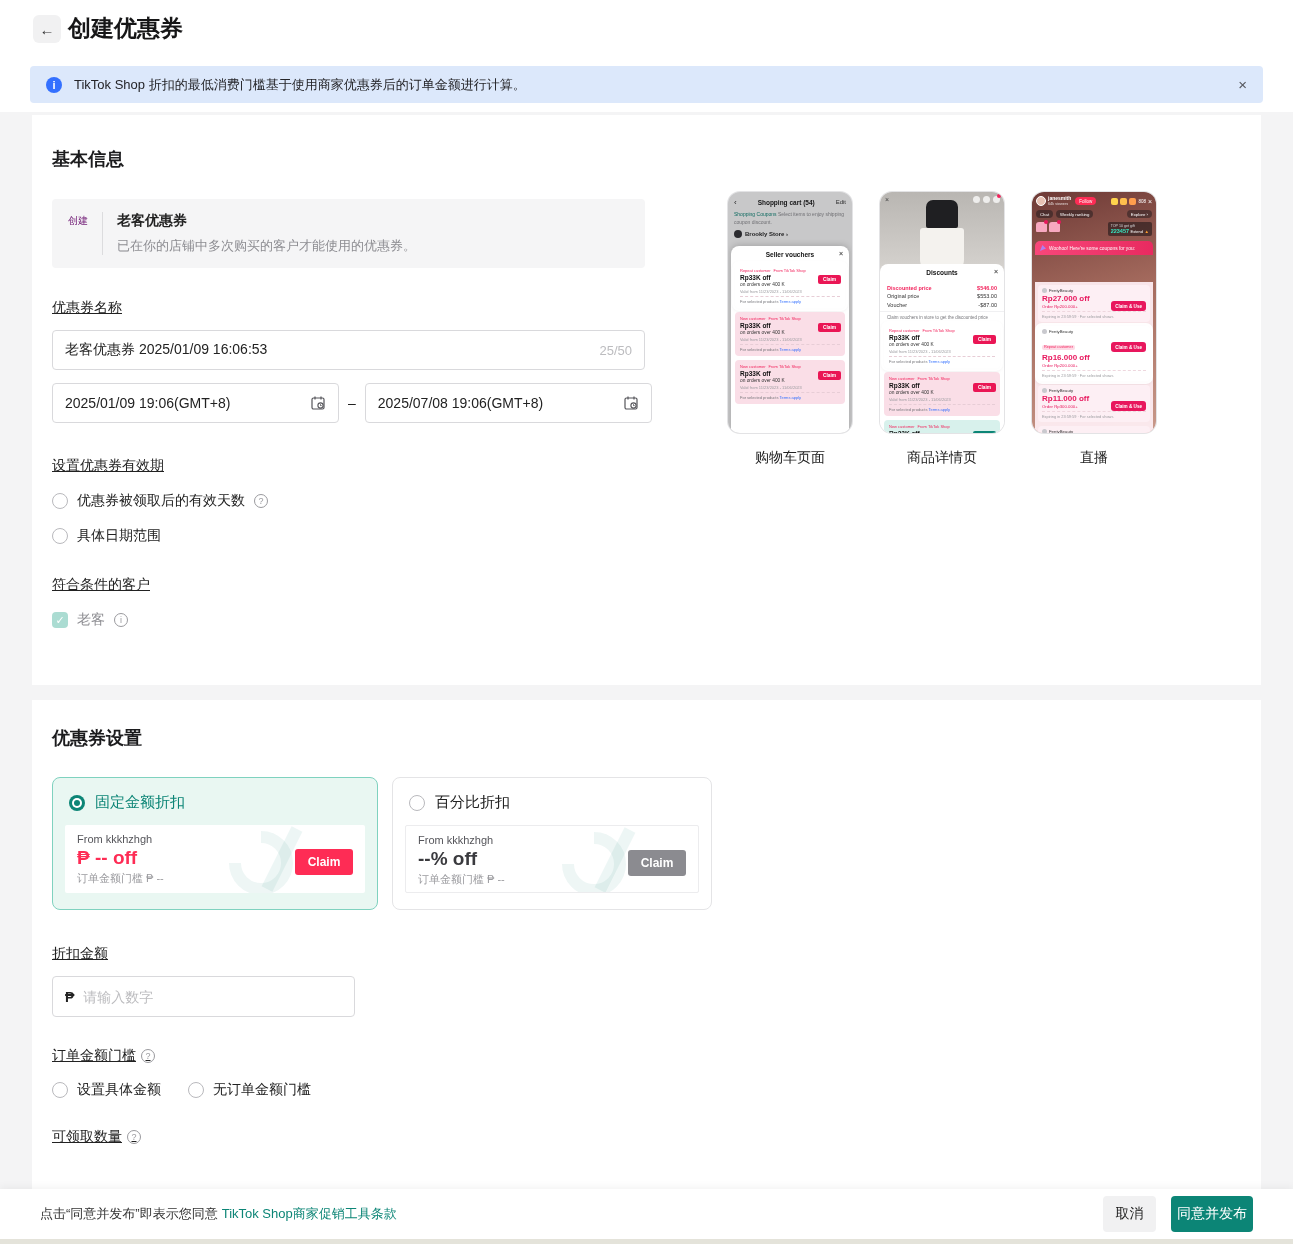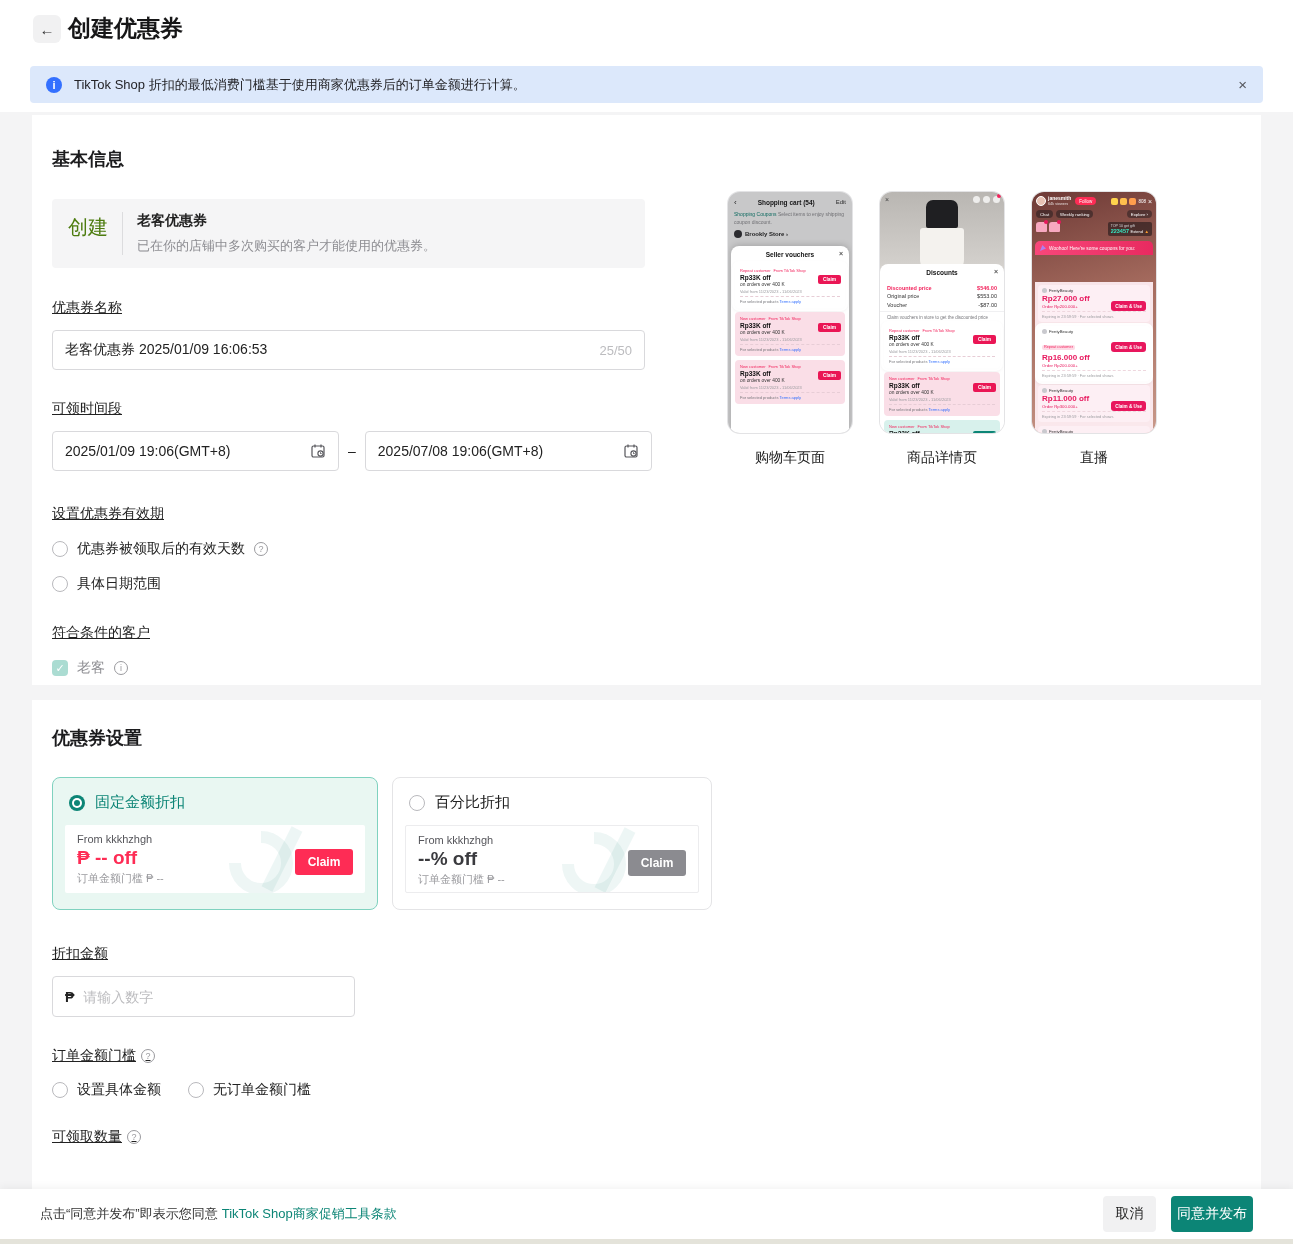--- a/index.html
+++ b/index.html
@@ -17,21 +17,21 @@
 
   
   .card { position:absolute; left:32px; width:1229px; background:#fff; }
   .card1 { top:115px; height:570px; }
   .card2 { top:700px; height:545px; }
   .section-title { font-size:18px; font-weight:bold; color:#1c1c1e; }
 
   .col-left { position:absolute; left:20px; top:0; width:613px; }
 
   .creation-box { margin-top:28px; width:593px; background:#f5f5f6; border-radius:4px; display:flex; padding:13px 16px; }
-  .creation-prefix { font-size:20px; color:#4d7c0f; padding-top:2px; white-space:nowrap; }
+  .creation-prefix { font-size:10px; color:#701a75; padding-top:2px; white-space:nowrap; }
   .creation-divider { width:1px; background:#dcdcde; margin:0 14px; }
   .creation-type { font-size:14px; font-weight:bold; color:#222; }
   .creation-desc { font-size:13px; color:#8d8d92; margin-top:7px; }
 
   .field-label { font-size:14px; color:#222; display:flex; align-items:center; gap:5px;text-decoration:underline; }
   .help-icon { width:14px; height:14px; border:1px solid #9a9a9e; border-radius:50%; color:#9a9a9e; font-size:9px; display:inline-flex; align-items:center; justify-content:center; font-style:normal; }
 
   .text-input { width:593px; height:40px; border:1px solid #d9d9dc; border-radius:4px; display:flex; align-items:center; padding:0 12px; background:#fff; }
   .text-input input { border:none; outline:none; flex:1; font-size:14px; color:#222; font-family:inherit; background:transparent; }
   .char-counter { font-size:13px; color:#bcbcbf; margin-left:8px; }
@@ -196,21 +196,20 @@
         <div class="creation-desc">已在你的店铺中多次购买的客户才能使用的优惠券。</div>
       </span>
     </div>
 
     <div class="field-label" style="margin-top:31px;">优惠券名称</div>
     <div class="text-input" style="margin-top:13px;">
       <input value="老客优惠券 2025/01/09 16:06:53" style="">
       <span class="char-counter">25/50</span>
     </div>
 
-    <div class="field-label" style="margin-top:30px;">可领时间段</div>
     <div class="dates-row">
       <div class="date-input">
         <span>2025/01/09 19:06(GMT+8)</span>
         <svg width="16" height="16" viewBox="0 0 16 16">
             <rect x="2" y="3" width="12" height="11" rx="1.5" fill="none" stroke="#55555a" stroke-width="1.2"></rect>
             <line x1="5" y1="1.5" x2="5" y2="4.5" stroke="#55555a" stroke-width="1.2"></line>
             <line x1="11" y1="1.5" x2="11" y2="4.5" stroke="#55555a" stroke-width="1.2"></line>
             <circle cx="10.5" cy="10.5" r="2.6" fill="#fff" stroke="#55555a" stroke-width="1.1"></circle>
             <line x1="10.5" y1="9.3" x2="10.5" y2="10.6" stroke="#55555a" stroke-width="1"></line>
             <line x1="10.5" y1="10.6" x2="11.6" y2="10.6" stroke="#55555a" stroke-width="1"></line>

